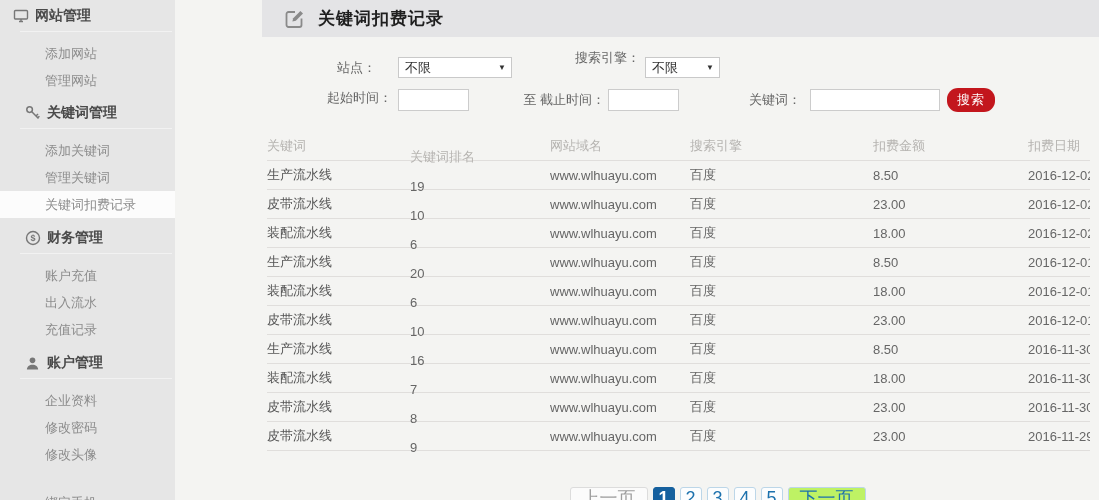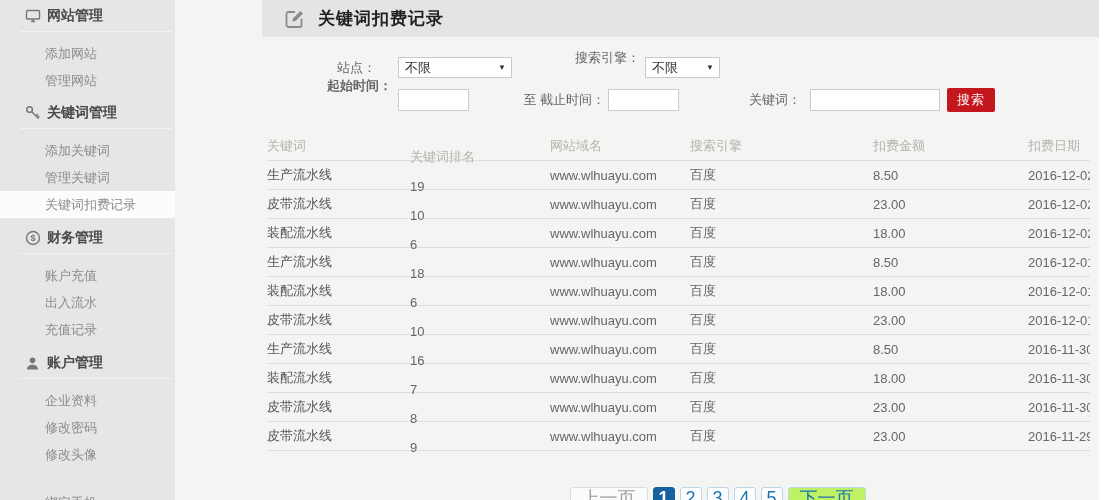--- a/index.html
+++ b/index.html
@@ -8,39 +8,39 @@
 
   
   .sidebar { position:absolute; left:0; top:0; width:175px; height:500px; background:#e6e6e6; overflow:hidden; }
   .side-section .side-header { display:flex; align-items:center; height:18px; padding-left:24px; }
   .side-icon { width:17px; height:17px; margin-right:6px; display:inline-flex; align-items:center; justify-content:center; }
   .side-title { font-size:14px; font-weight:bold; color:#4a4a4a; }
   .side-divider { height:1px; background:#cfcfcf; margin:6px 3px 8px 20px; border-bottom:1px solid #f2f2f2; }
   .side-items { list-style:none; }
   .side-item { height:27px; line-height:27px; padding-left:45px; font-size:13px; color:#8c8c8c; cursor:pointer; white-space:nowrap; }
   .side-item.active { background:#fcfcfc; }
-  .sec-0 .side-header { margin-top:7px; }
+  .sec-0 .side-header { margin-top:7px;padding-left:12px; }
   .sec-1 .side-header { margin-top:10px; }
   .sec-2 .side-header, .sec-3 .side-header { margin-top:11px; }
   .partial-item { position:absolute; left:45px; top:494px; font-size:13px; color:#8c8c8c; }
 
   .right-strip { position:absolute; right:0; top:0; width:4px; height:500px; background:#ffffff; }
 
   
   .titlebar { position:absolute; left:262px; top:0; width:838px; height:37px; background:#e4e4e6; display:flex; align-items:center; }
   .title-icon { margin-left:23px; display:inline-flex; }
   .page-title { font-size:17px; font-weight:bold; color:#1f1f1f; margin-left:13px; letter-spacing:1px; }
 
   
   .filters { position:absolute; left:262px; top:0; width:838px; height:125px; font-size:13px; color:#666; }
   .flabel { position:absolute; height:22px; line-height:22px; text-align:right; }
   .sel { position:absolute; height:21px; line-height:19px; background:#fff; border:1px solid #c9c9c9; color:#333; padding-left:6px; cursor:pointer; }
   .sel .caret { position:absolute; right:5px; top:0; font-size:8px; line-height:20px; color:#333; }
   .fin { position:absolute; height:22px; border:1px solid #cccccc; background:#fff; padding:0 5px; font-size:13px; color:#333; outline:none; }
-  .search-btn { position:absolute; left:685px; top:88px; width:48px; height:24px; background:#c3161d; color:#fff; font-size:13px; border:none; border-radius:2px; cursor:pointer; letter-spacing:1px; }
+  .search-btn { position:absolute; left:685px; top:88px; width:48px; height:24px; background:#c3161d; color:#fff; font-size:13px; border:none; border-radius:11px; cursor:pointer; letter-spacing:1px; }
 
   
   .dtable { position:absolute; left:267px; top:132px; width:823px; font-size:13px; }
   .trow { display:flex; height:29px; align-items:center; border-bottom:1px solid #e0dedc; }
   .trow span { overflow:hidden; white-space:nowrap; }
   .thead { color:#b5b3b0; }
   .tbody .trow { color:#666; }
   .c0 { width:143px; color:#555; } .thead .c0 { color:#b5b3b0; }
   .c1 { width:140px;margin-top:22px; } .c2 { width:140px; } .c3 { width:183px; } .c4 { width:155px; }
   .c5 { flex:1; }
@@ -150,21 +150,21 @@
     <div class="sel" style="left:136px;top:57px;width:114px;">
       <span>不限</span>
       <span class="caret">▼</span>
     </div>
     <span class="flabel" style="left:293px;top:47px;width:85px;">搜索引擎：</span>
     <div class="sel" style="left:383px;top:57px;width:75px;">
       <span>不限</span>
       <span class="caret">▼</span>
     </div>
 
-    <span class="flabel" style="left:46px;top:75px;width:84px;font-weight:bold;">起始时间：</span>
+    <span class="flabel" style="left:46px;top:87px;width:84px;">起始时间：</span>
     <input class="fin" style="left: 136px; top: 89px; width: 71px;" value="">
     <span class="flabel" style="left:233px;top:89px;width:110px;">至 截止时间：</span>
     <input class="fin" style="left: 346px; top: 89px; width: 71px;" value="">
     <span class="flabel" style="left:466px;top:89px;width:73px;">关键词：</span>
     <input class="fin" style="left: 548px; top: 89px; width: 130px;" value="">
     <button class="search-btn">搜索</button>
   </section>
 
   <section class="dtable">
     <div class="trow thead" id="table-head">
@@ -195,21 +195,21 @@
         <div class="trow">
           <span class="c0">装配流水线</span>
           <span class="c1">6</span>
           <span class="c2">www.wlhuayu.com</span>
           <span class="c3">百度</span>
           <span class="c4">18.00</span>
           <span class="c5">2016-12-02</span>
         </div>
         <div class="trow">
           <span class="c0">生产流水线</span>
-          <span class="c1">18</span>
+          <span class="c1">20</span>
           <span class="c2">www.wlhuayu.com</span>
           <span class="c3">百度</span>
           <span class="c4">8.50</span>
           <span class="c5">2016-12-01</span>
         </div>
         <div class="trow">
           <span class="c0">装配流水线</span>
           <span class="c1">6</span>
           <span class="c2">www.wlhuayu.com</span>
           <span class="c3">百度</span>

